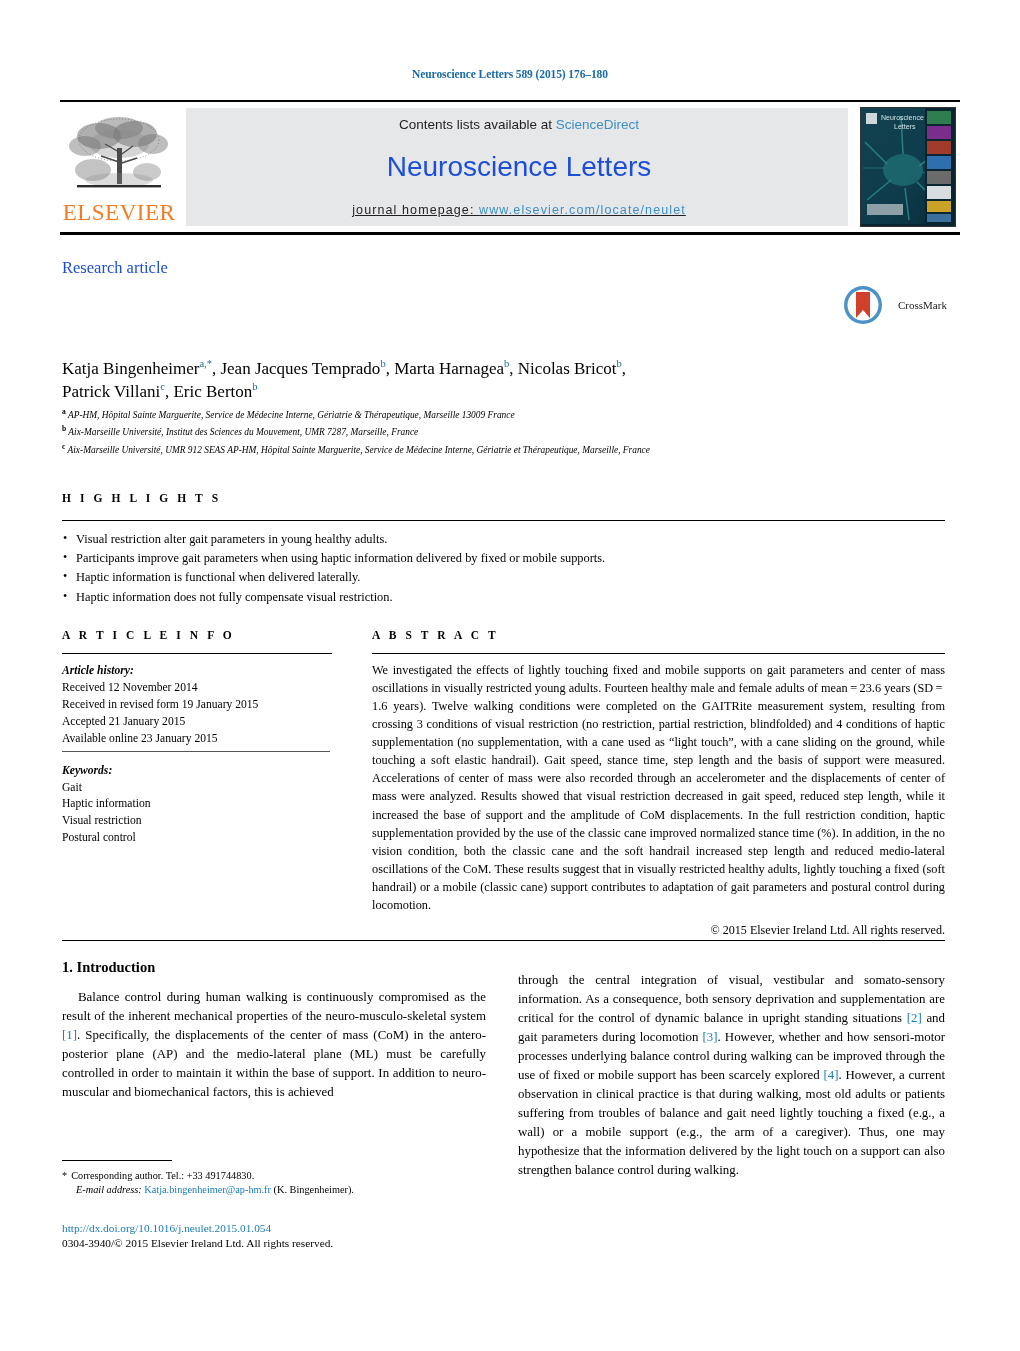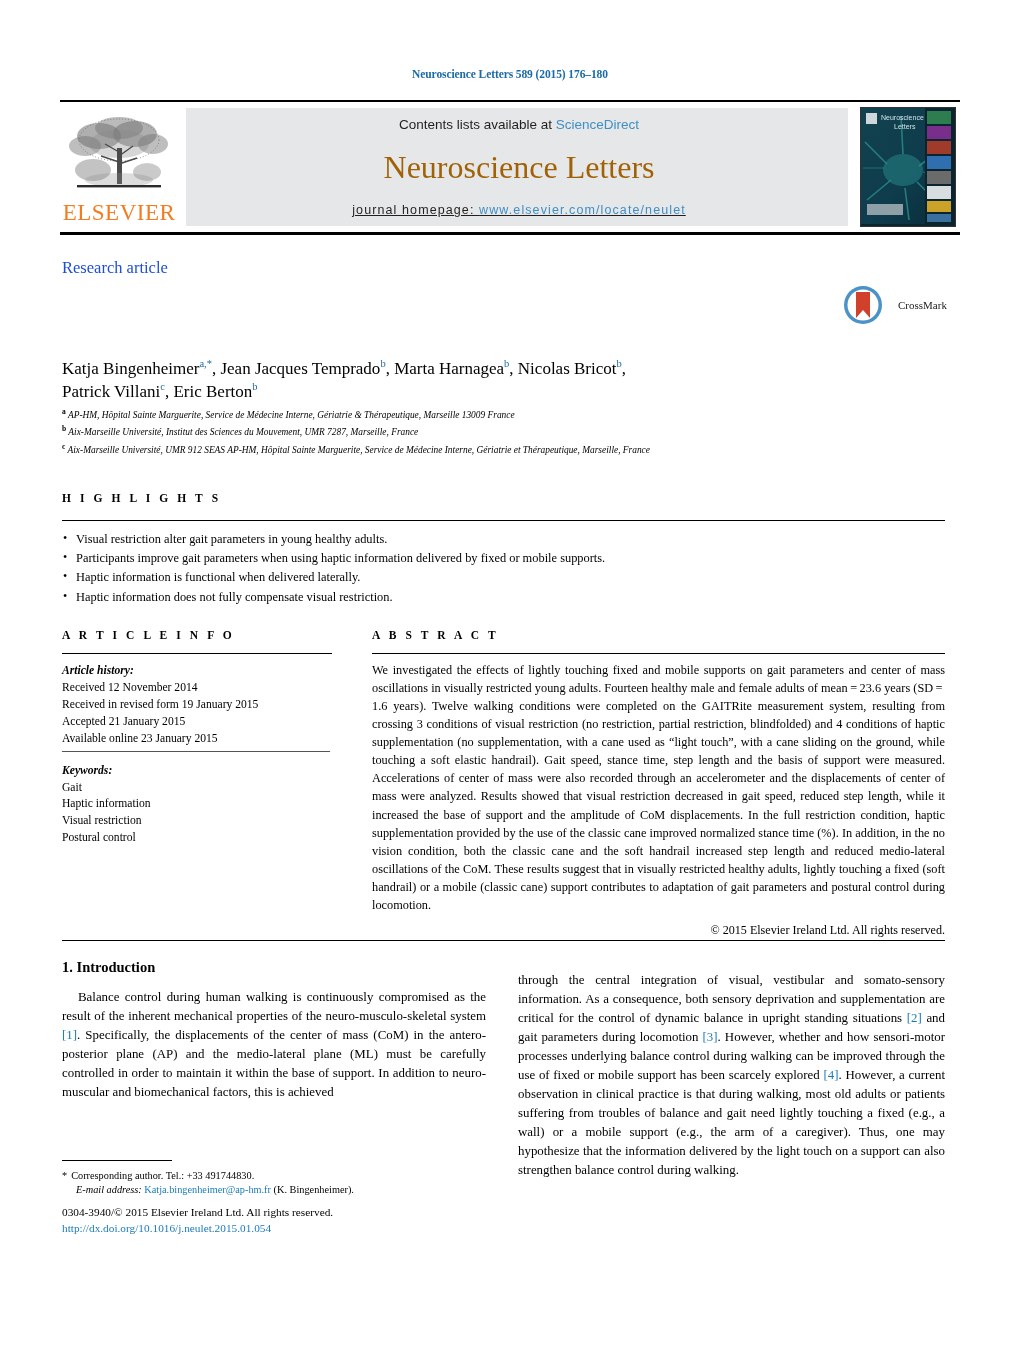--- a/index.html
+++ b/index.html
@@ -81,23 +81,23 @@
   }
   .contents-line {
     font-family: "Liberation Sans", sans-serif;
     font-size: 13.5px;
     color: #231f20;
   }
   .contents-line .sd {
     color: #3f8fc5;
   }
   .journal-name {
-    font-family: Liberation Serif, serif;
-    font-size: 32px;
-    color: #a16207;
+    font-family: Liberation Sans, sans-serif;
+    font-size: 28px;
+    color: #1d4ed8;
     letter-spacing: 0px;
     line-height: 1.1;
   }
   .homepage-line {
     font-family: "Liberation Sans", sans-serif;
     font-size: 12.5px;
     letter-spacing: 1.1px;
     color: #231f20;
     text-decoration: underline;
   }
@@ -309,21 +309,21 @@
   #doi-line {
     position: absolute;
     top: 1222px;
     left: 62px;
     font-family: "Liberation Serif", serif;
     font-size: 11.3px;
     color: #1a7bb9;
   }
   #issn-line {
     position: absolute;
-    top: 1206px;
+    top: 1237px;
     left: 62px;
     font-family: "Liberation Serif", serif;
     font-size: 11.3px;
     color: #000;
   }
 </style>
 </head>
 <body>
 
 <div id="page">

